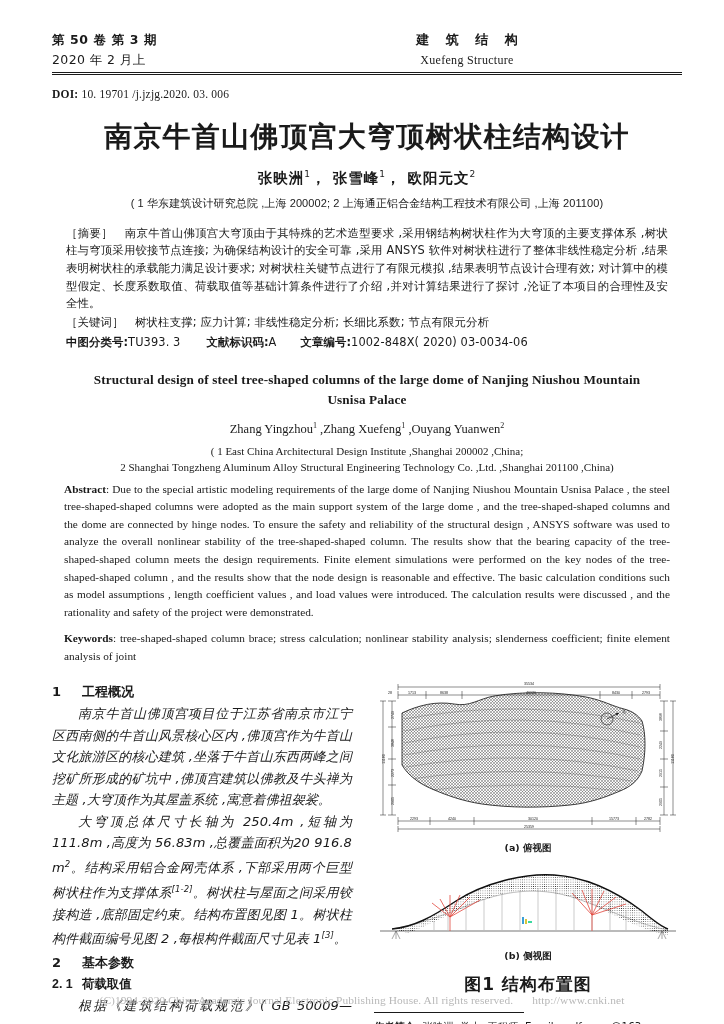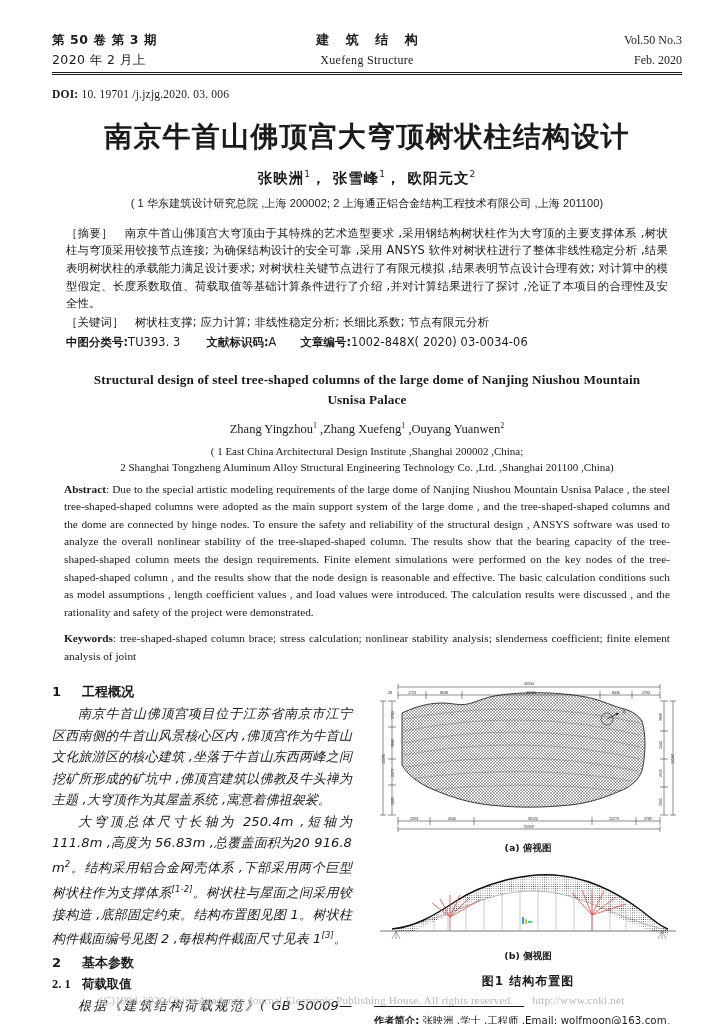--- a/index.html
+++ b/index.html
@@ -188,21 +188,21 @@
   .sec-h1 {
     font-family: "DejaVu Sans", sans-serif;
     font-weight: bold;
     font-size: 13px;
     line-height: 22px;
     display: flex;
     margin-top: 2px;
   }
   .sec-h1 .num { width: 30px; flex: none; }
   .sec-h2 {
-    font-family: Liberation Serif, serif;
+    font-family: Liberation Sans, sans-serif;
     font-weight: bold;
     font-size: 12.4px;
     line-height: 21px;
     display: flex;
   }
   .sec-h2 .num { width: 30px; flex: none; }
 
   .para {
     font-family: "DejaVu Sans", sans-serif;
     font-size: 13px;
@@ -215,21 +215,21 @@
   }
   .para.spread { text-align-last: justify; }
   .para sup { font-size: 8.5px; vertical-align: super; }
 
   
   .figbox { width: 100%; }
   .figcap {
     text-align: center;
     font-family: "DejaVu Sans", sans-serif;
     font-weight: bold;
-    font-size: 12px;
+    font-size: 17px;
     margin-top: 10px;
     letter-spacing: 1px;
   }
   .subcap {
     text-align: center;
     font-family: "DejaVu Sans", sans-serif;
     font-weight: bold;
     font-size: 9.5px;
     margin-top: 1px;
   }
@@ -268,24 +268,20 @@
 <div class="page">
 
   <div class="runhead">
     <div class="rh-col rh-left">
       <div class="rh-line1-cn">第 50 卷 第 3 期</div>
       <div class="rh-line2-cn">2020 年 2 月上</div>
     </div>
     <div class="rh-col rh-mid">
       <div class="rh-journal-cn">建 筑 结 构</div>
       <div class="rh-journal-en">Xuefeng Structure</div>
-    </div>
-    <div class="rh-col rh-right">
-      <div class="rh-vol">Vol.50 No.3</div>
-      <div class="rh-date">Feb. 2020</div>
     </div>
   </div>
   <div class="dbl-rule"></div>
 
   <div class="doi">
     <b>DOI:</b>
     <span>10. 19701 /j.jzjg.2020. 03. 006</span>
   </div>
 
   <div class="title-cn">南京牛首山佛顶宫大穹顶树状柱结构设计</div>

